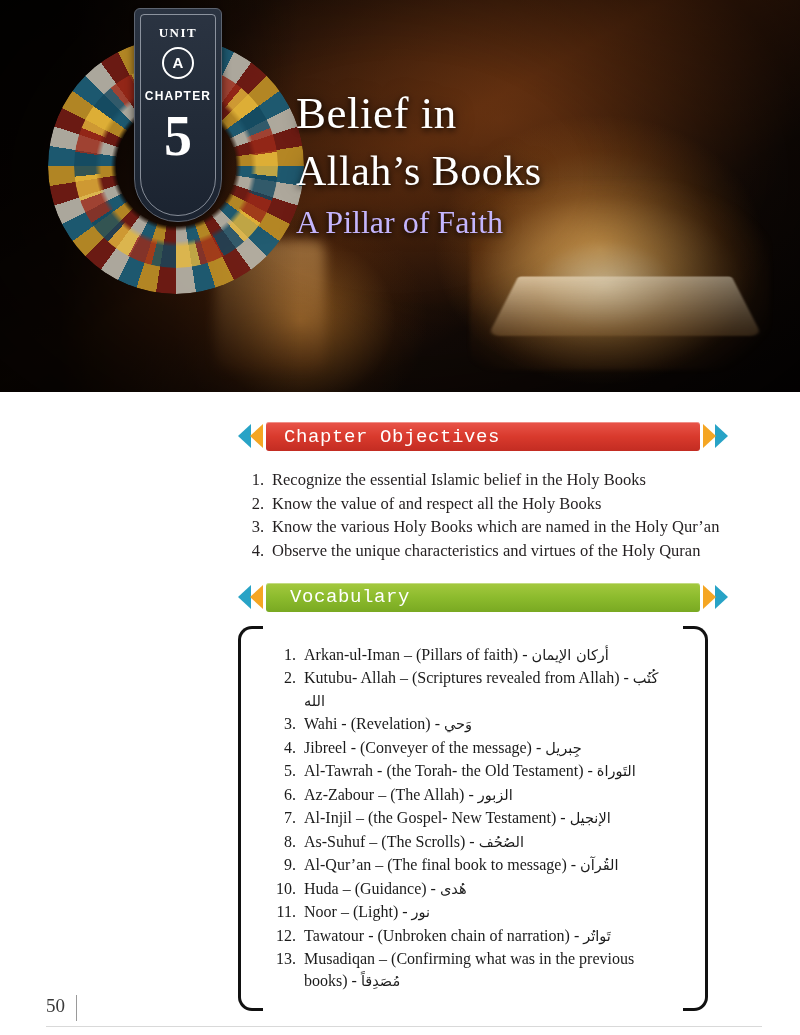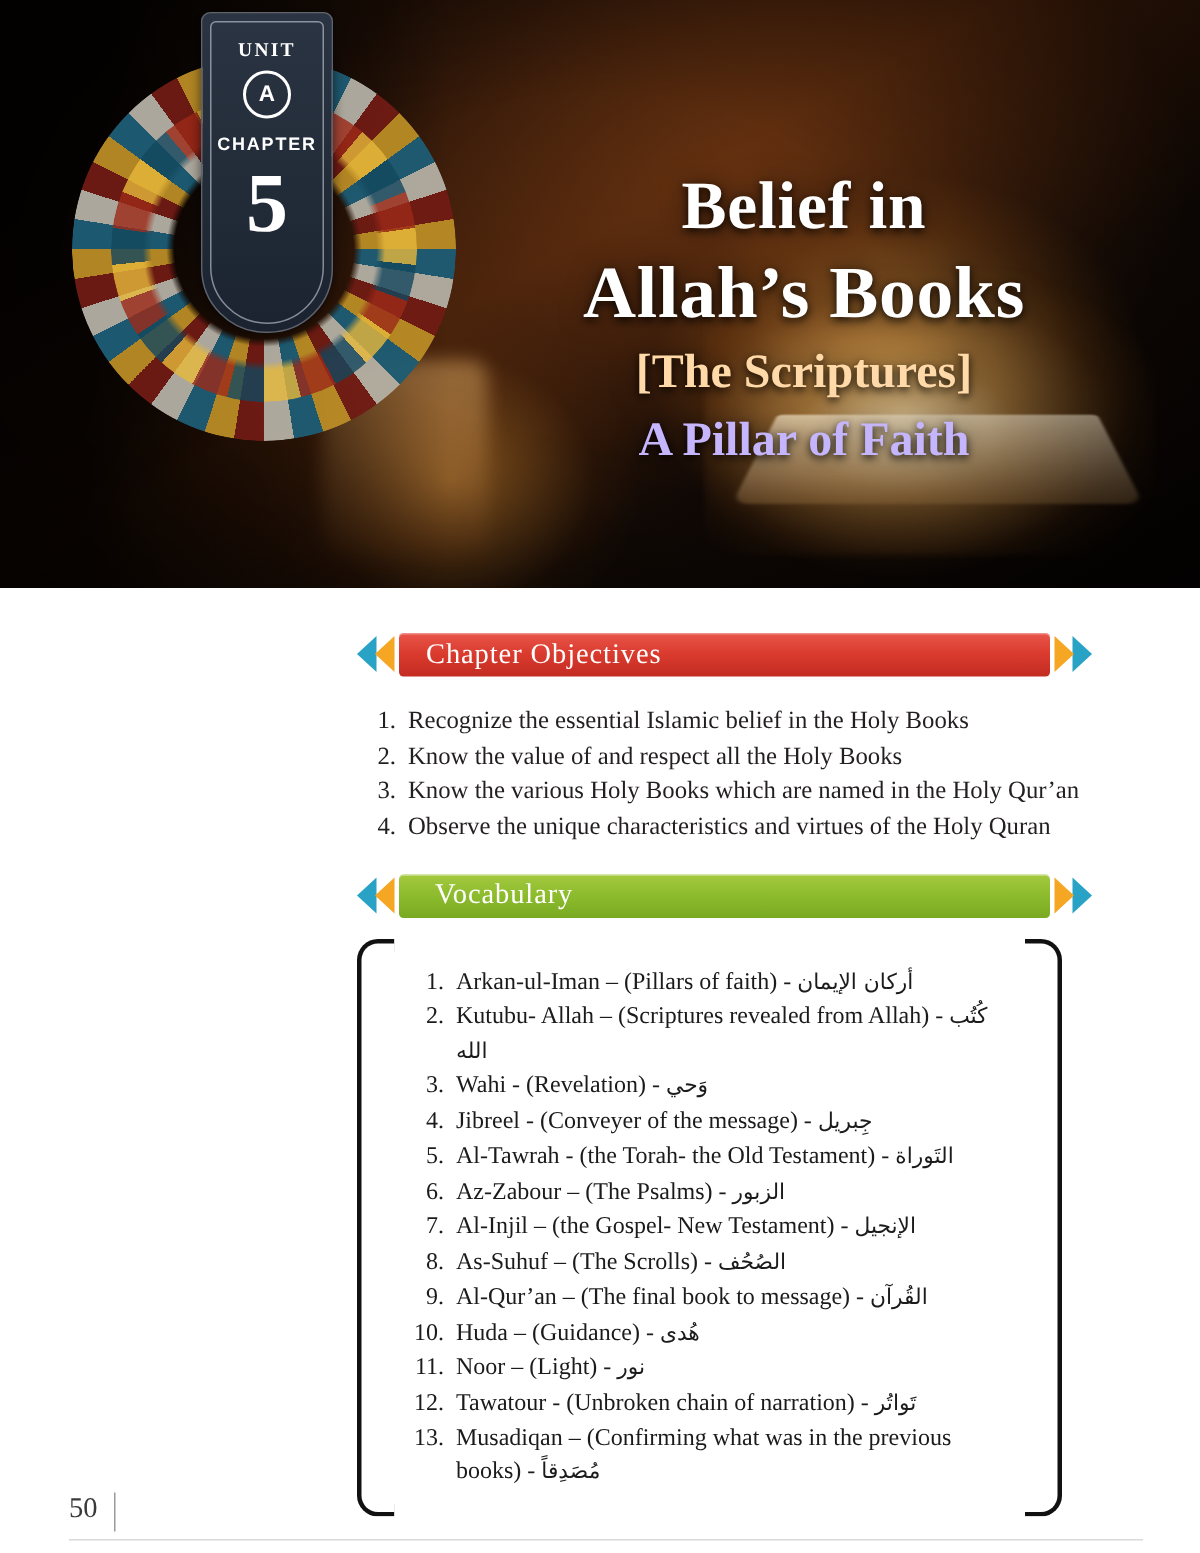--- a/index.html
+++ b/index.html
@@ -148,30 +148,30 @@
     margin-top: 2px;
     font-family: "Liberation Serif", serif;
     font-weight: bold;
     font-size: 56px;
     line-height: 62px;
   }
 
   
   .hero-title {
     position: absolute;
-    left: 296px; top: 108px;
+    left: 296px; top: 84px;
     width: 480px;
-    text-align: center;
+    text-align: left;
     color: #ffffff;
     font-family: "Liberation Serif", serif;
-    font-weight: bold;
+    font-weight: normal;
     text-shadow: 0 2px 6px rgba(0,0,0,0.85), 0 0 18px rgba(0,0,0,0.5);
   }
   .hero-title .l1 { font-size: 45px; line-height: 58px; letter-spacing: .5px; }
-  .hero-title .l2 { font-size: 49px; line-height: 58px; letter-spacing: .5px; }
+  .hero-title .l2 { font-size: 42px; line-height: 58px; letter-spacing: .5px; }
   .hero-title .l3 { font-size: 32px; line-height: 46px; color: #ffd9a8; }
   .hero-title .l4 { font-size: 32px; line-height: 44px; color: #c4b5fd; }
 
   
   .content {
     position: relative;
     padding: 0;
   }
 
   .section-bar {
@@ -195,21 +195,21 @@
     background: linear-gradient(180deg, #e9554a 0%, #d93a2d 50%, #c32c22 100%);
     box-shadow: inset 0 1px 0 rgba(255,255,255,0.35);
   }
   .bar-body.green {
     background: linear-gradient(180deg, #a4c93f 0%, #8cbb2d 50%, #79a922 100%);
     box-shadow: inset 0 1px 0 rgba(255,255,255,0.35);
     padding-left: 24px;
   }
   .bar-label {
     color: #ffffff;
-    font-family: Liberation Serif, serif;
+    font-family: Liberation Mono, monospace;
     font-size: 19px;
     letter-spacing: .6px;
     font-weight: normal;
   }
   .bar-arrow {
     position: absolute;
     top: 0;
     width: 30px; height: 33px;
   }
   .bar-arrow.left  { left: 0; }
@@ -340,21 +340,20 @@
     <div class="inner-border"></div>
     <div class="unit-word">UNIT</div>
     <div class="unit-badge">A</div>
     <div class="chapter-word">CHAPTER</div>
     <div class="chapter-num">5</div>
   </div>
 
   <div class="hero-title">
     <div class="l1">Belief in</div>
     <div class="l2">Allah’s Books</div>
-    <div class="l3">[The Scriptures]</div>
     <div class="l4">A Pillar of Faith</div>
   </div>
 </div>
 
 <div class="content">
 
   <div class="section-bar objectives">
     <div class="bar-arrow left">
       <div class="arrow-tri t1"></div>
         <div class="arrow-tri t2"></div>
@@ -420,21 +419,21 @@
       <li>
         <span class="num">4.</span>
         <span class="txt"><span>Jibreel - (Conveyer of the message) - </span><span class="ar">جِبريل</span></span>
       </li>
       <li>
         <span class="num">5.</span>
         <span class="txt"><span>Al-Tawrah - (the Torah- the Old Testament) - </span><span class="ar">التَوراة</span></span>
       </li>
       <li>
         <span class="num">6.</span>
-        <span class="txt"><span>Az-Zabour – (The Psalms) - </span><span class="ar">الزبور</span></span>
+        <span class="txt"><span>Az-Zabour – (The Allah) - </span><span class="ar">الزبور</span></span>
       </li>
       <li>
         <span class="num">7.</span>
         <span class="txt"><span>Al-Injil – (the Gospel- New Testament) - </span><span class="ar">الإنجيل</span></span>
       </li>
       <li>
         <span class="num">8.</span>
         <span class="txt"><span>As-Suhuf – (The Scrolls) - </span><span class="ar">الصُحُف</span></span>
       </li>
       <li>

